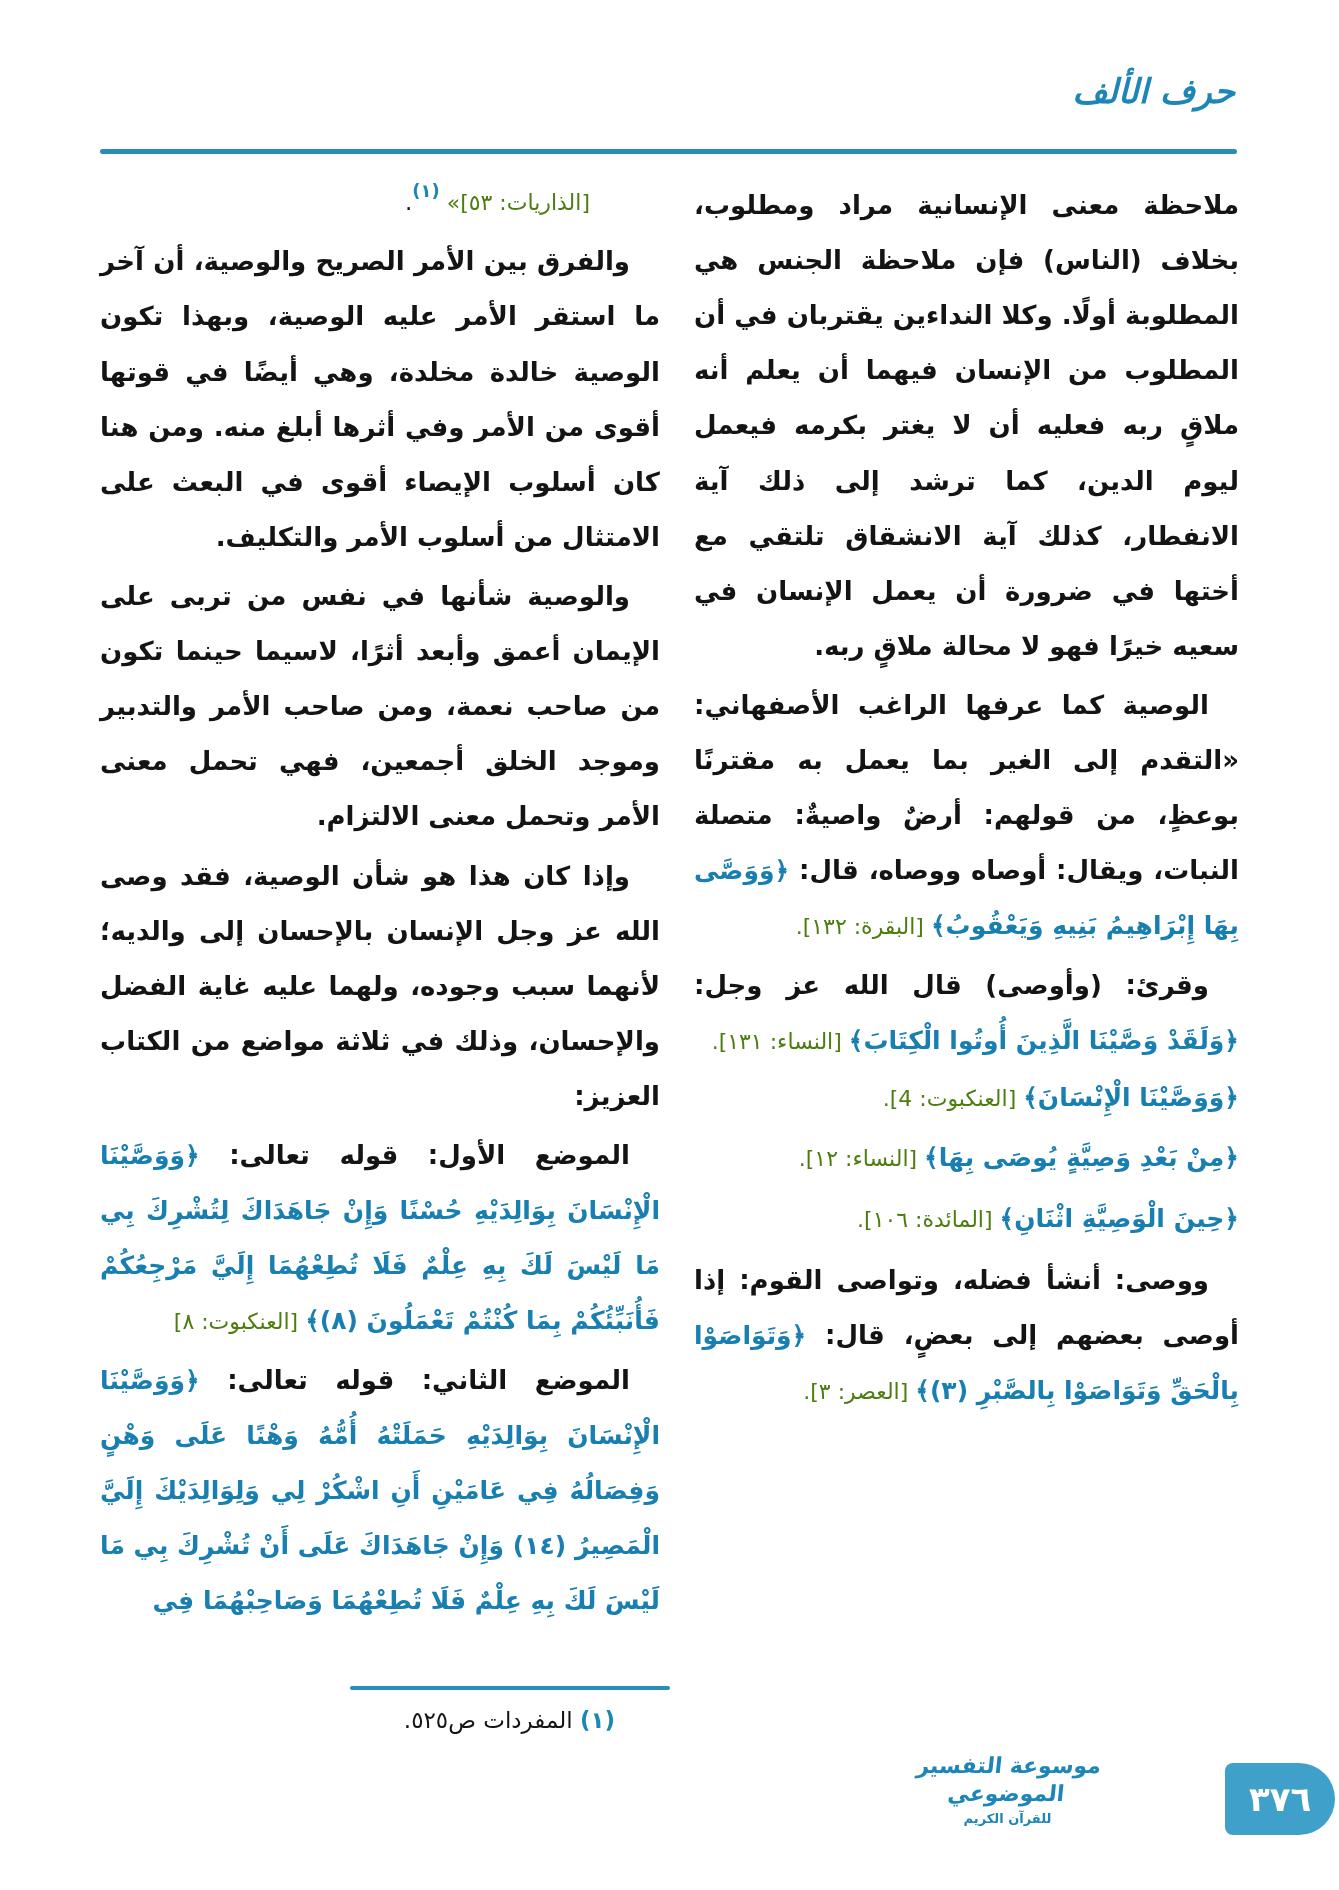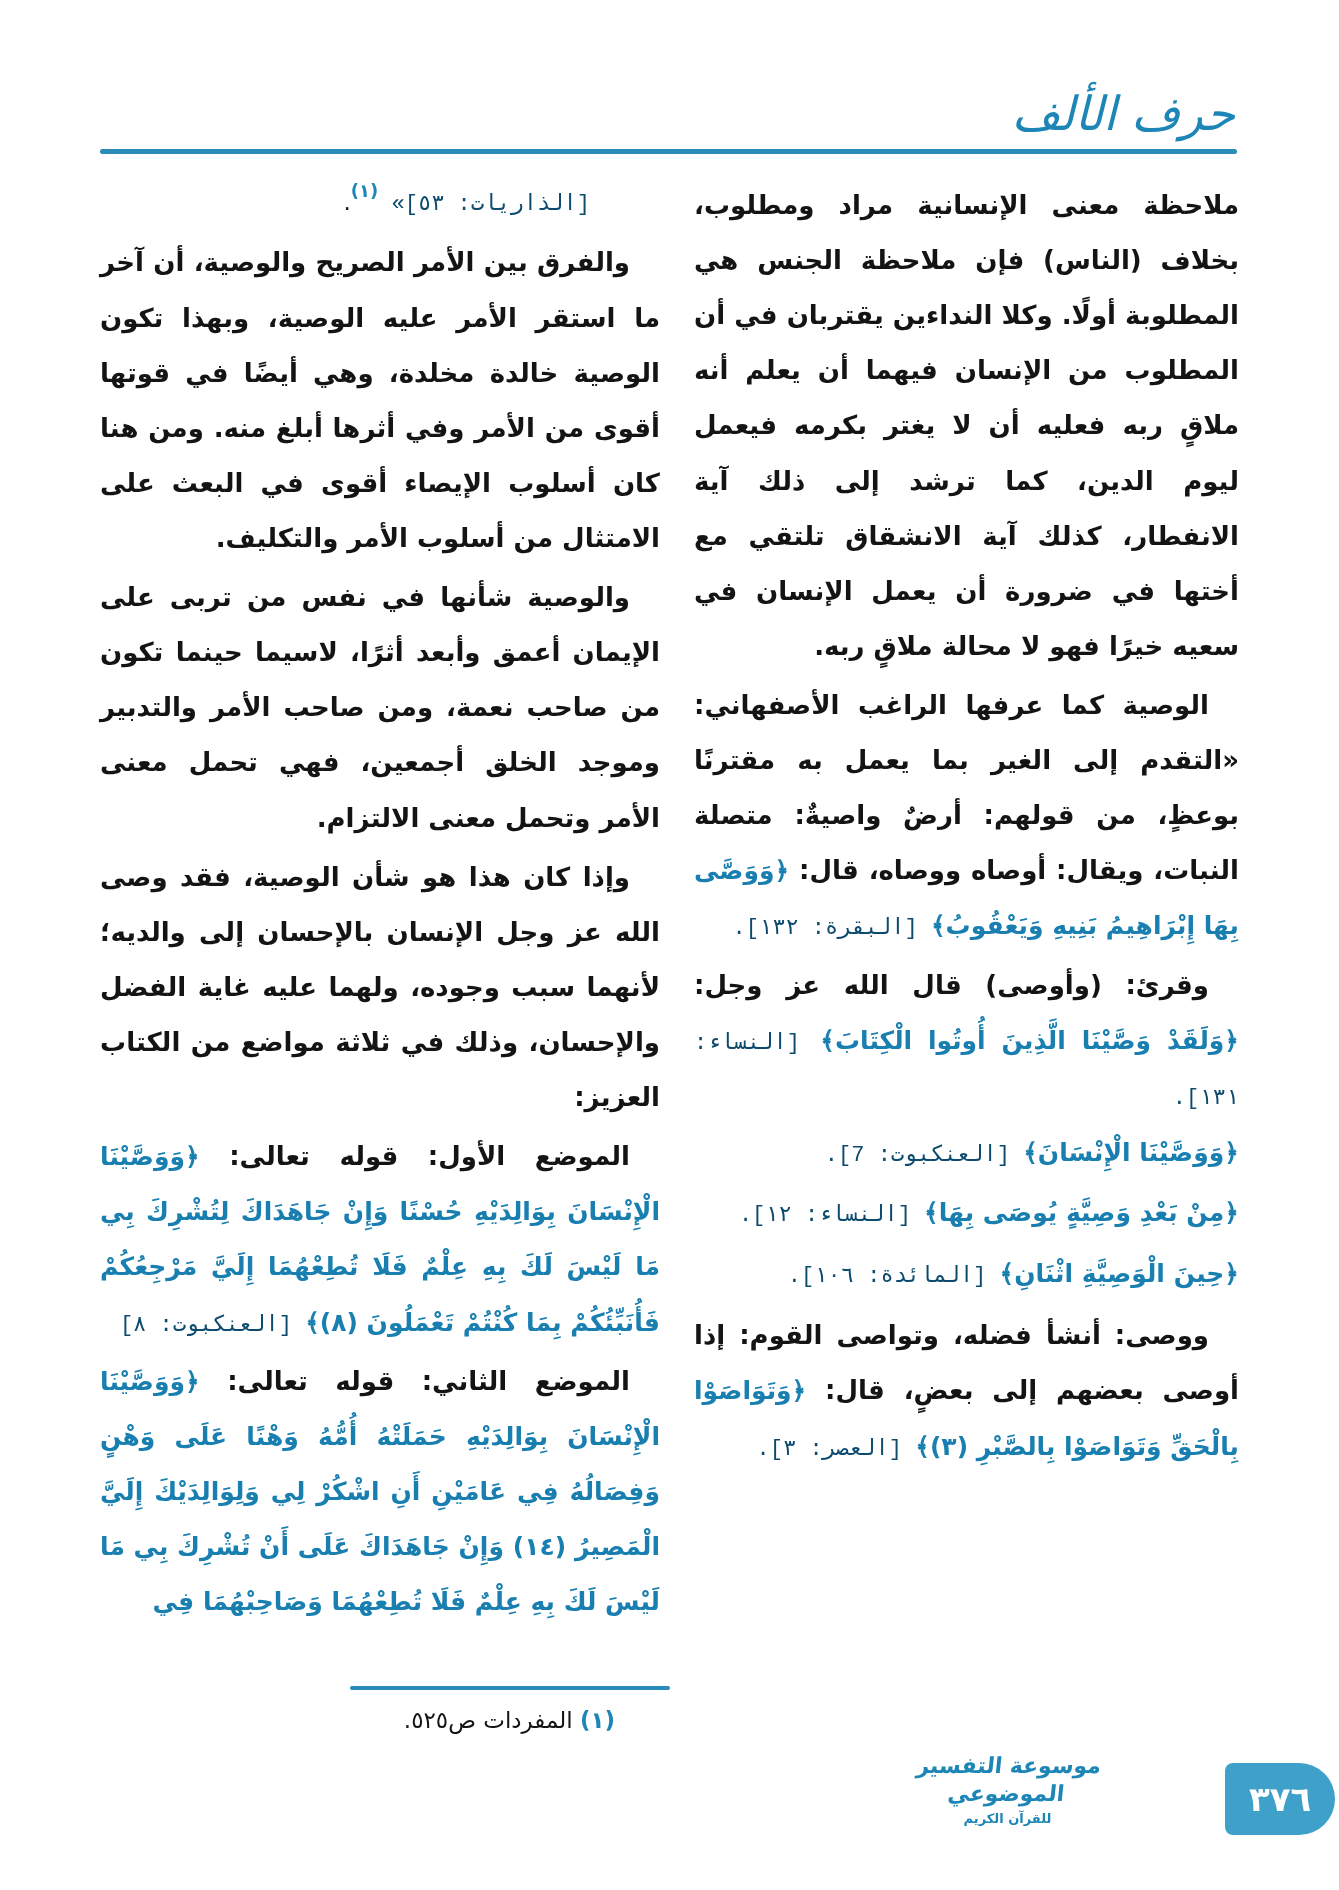--- a/index.html
+++ b/index.html
@@ -14,22 +14,22 @@
     width:1339px;height:1890px;background:#ffffff;
     font-family:"DejaVu Sans", sans-serif;
     direction:rtl;
     color:#141414;
     overflow:hidden;
   }
   .page{position:relative;width:1339px;height:1890px;background:#fff;overflow:hidden;}
 
   
   .header-title{
-    position:absolute;top:90px;right:104px;
-    font-size:47px;font-weight:400;font-style:italic;
+    position:absolute;top:74px;right:104px;
+    font-size:34px;font-weight:700;font-style:italic;
     color:var(--accent);letter-spacing:-1px;line-height:1;
   }
   .header-rule{
     position:absolute;top:149px;left:100px;right:102px;height:5px;
     background:var(--rule);border-radius:3px;
   }
 
   
   .columns{
     position:absolute;top:178px;right:100px;left:100px;
@@ -47,21 +47,21 @@
   .indent{text-indent:30px;}
   .frag{
     text-align:right;padding-left:0;padding-right:70px;
     font-weight:400;font-size:23px;line-height:1.9;margin-bottom:10px;
   }
   .heading{
     margin:22px 0 12px 0;
     font-size:31px;font-weight:700;color:var(--accent);line-height:1.6;
   }
   .quran{color:var(--quran);font-size:25px;}
-  .ref{font-weight:400;font-size:22px;color:#0c4a6e;font-family:Liberation Mono, monospace;}
+  .ref{font-weight:400;font-size:22px;color:#4d7c0f;}
   .verse-line{margin:0 0 8px 0;font-size:25px;font-weight:700;line-height:2.1;text-align:right;}
   .center{text-align:center;}
   .fn-mark{
     color:var(--accent);font-size:18px;font-weight:700;
     position:relative;top:-4px;
   }
 
   
   .footnote{position:absolute;left:108px;top:1686px;width:562px;}
   .fn-rule{width:320px;height:4px;background:var(--rule);border-radius:2px;margin-left:auto;margin-right:0;}
@@ -94,21 +94,21 @@
   <div class="columns">
 
     <div class="col col-right">
       <p class="body-p">ملاحظة معنى الإنسانية مراد ومطلوب، بخلاف (الناس) فإن ملاحظة الجنس هي المطلوبة أولًا. وكلا النداءين يقتربان في أن المطلوب من الإنسان فيهما أن يعلم أنه ملاقٍ ربه فعليه أن لا يغتر بكرمه فيعمل ليوم الدين، كما ترشد إلى ذلك آية الانفطار، كذلك آية الانشقاق تلتقي مع أختها في ضرورة أن يعمل الإنسان في سعيه خيرًا فهو لا محالة ملاقٍ ربه.</p>
 
 
       <p class="body-p indent"><span>الوصية كما عرفها الراغب الأصفهاني: «التقدم إلى الغير بما يعمل به مقترنًا بوعظٍ، من قولهم: أرضٌ واصيةٌ: متصلة النبات، ويقال: أوصاه ووصاه، قال: </span><span class="quran">﴿وَوَصَّى بِهَا إِبْرَاهِيمُ بَنِيهِ وَيَعْقُوبُ﴾</span><span class="ref"> [البقرة: ١٣٢].</span></p>
 
       <p class="body-p indent"><span>وقرئ: (وأوصى) قال الله عز وجل: </span><span class="quran">﴿وَلَقَدْ وَصَّيْنَا الَّذِينَ أُوتُوا الْكِتَابَ﴾</span><span class="ref"> [النساء: ١٣١].</span></p>
 
-      <p class="verse-line"><span class="quran">﴿وَوَصَّيْنَا الْإِنْسَانَ﴾</span><span class="ref"> [العنكبوت: 7].</span></p>
+      <p class="verse-line"><span class="quran">﴿وَوَصَّيْنَا الْإِنْسَانَ﴾</span><span class="ref"> [العنكبوت: 4].</span></p>
 
       <p class="verse-line"><span class="quran">﴿مِنْ بَعْدِ وَصِيَّةٍ يُوصَى بِهَا﴾</span><span class="ref"> [النساء: ١٢].</span></p>
 
       <p class="verse-line"><span class="quran">﴿حِينَ الْوَصِيَّةِ اثْنَانِ﴾</span><span class="ref"> [المائدة: ١٠٦].</span></p>
 
       <p class="body-p indent"><span>ووصى: أنشأ فضله، وتواصى القوم: إذا أوصى بعضهم إلى بعضٍ، قال: </span><span class="quran">﴿وَتَوَاصَوْا بِالْحَقِّ وَتَوَاصَوْا بِالصَّبْرِ (٣)﴾</span><span class="ref"> [العصر: ٣].</span></p>
 
     </div>
 
     <div class="col col-left">

